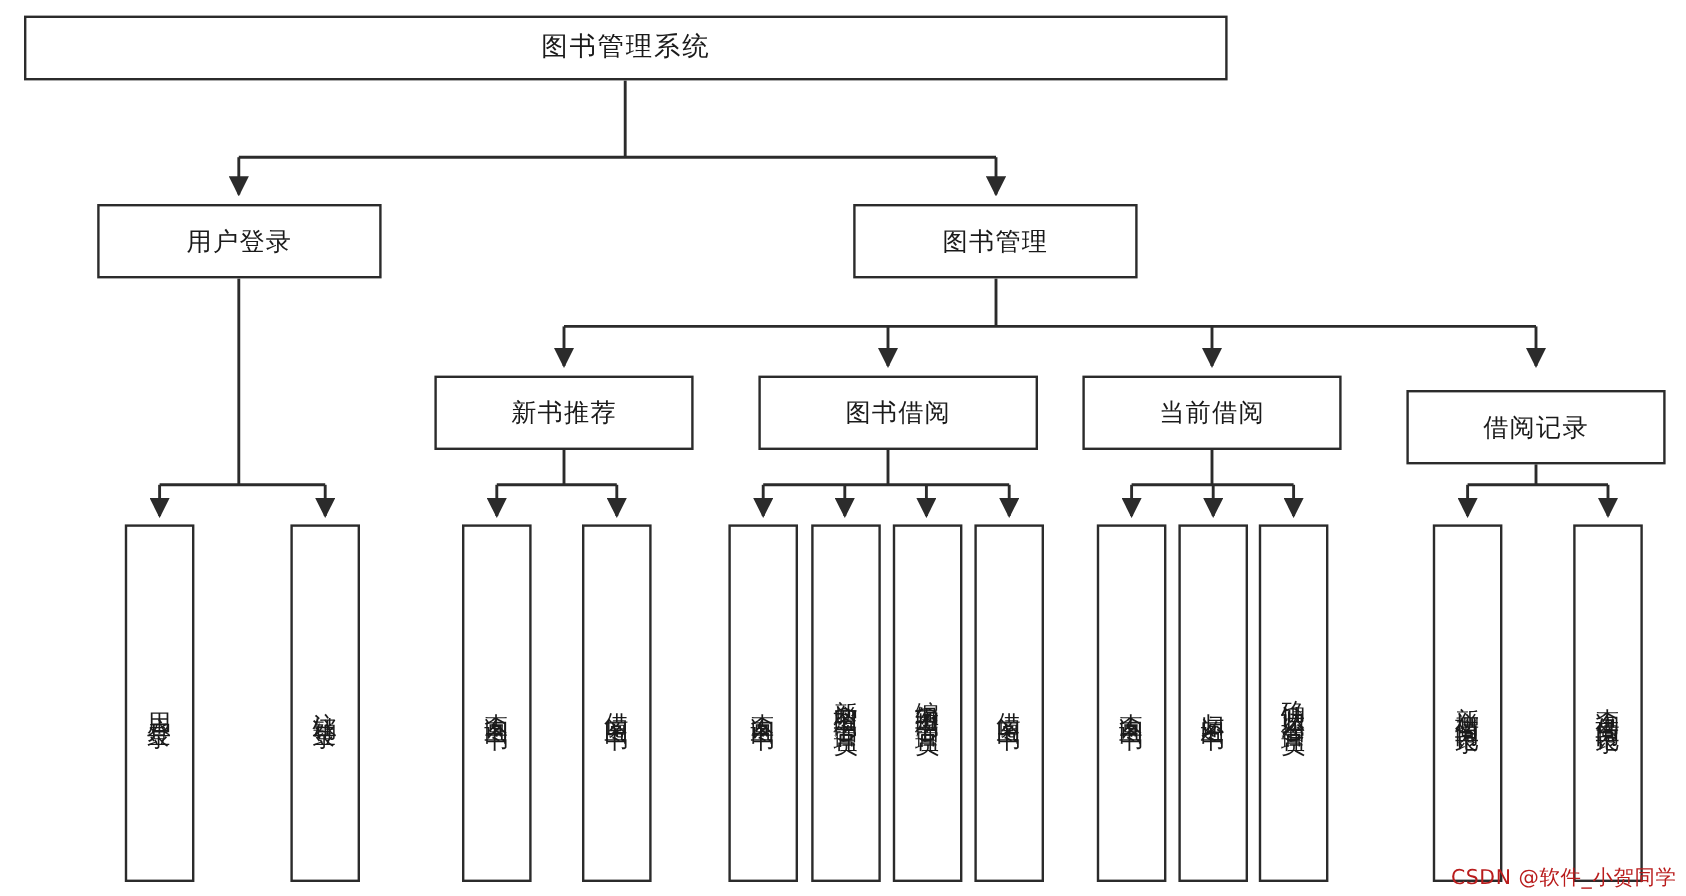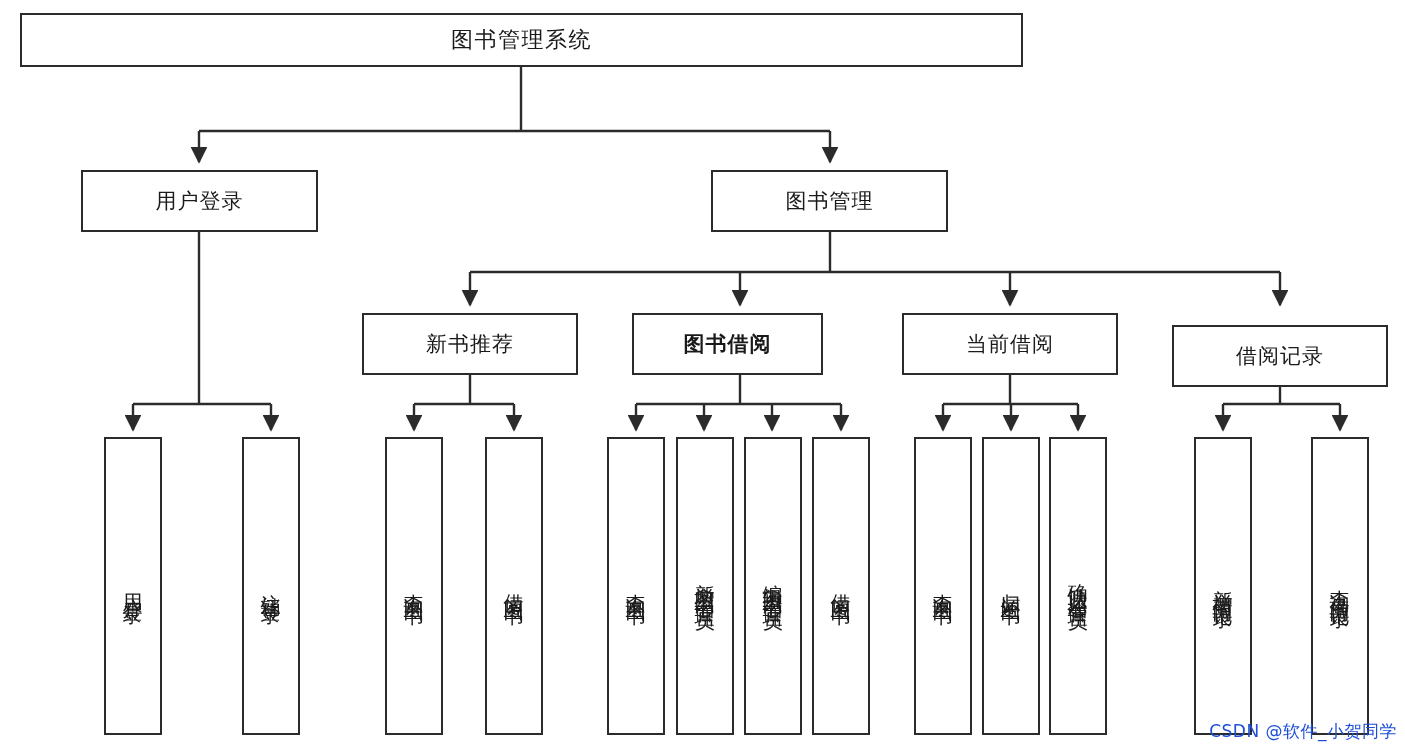--- a/index.html
+++ b/index.html
@@ -59,21 +59,21 @@
     text-orientation: upright;
     font-size: 20px;
     letter-spacing: 4px;
     line-height: 1;
     white-space: nowrap;
   }
   #watermark {
     position: absolute;
     right: 8px;
     bottom: 4px;
-    color: #1d4ed8;
+    color: #b91c1c;
     font-size: 17px;
     letter-spacing: 0.5px;
     z-index: 5;
     white-space: nowrap;
     user-select: none;
   }
 </style>
 </head>
 <body>
 
@@ -136,21 +136,21 @@
   <div class="node h" style="left:81px; top:170px; width:237px; height:62px;">
     <span class="label">用户登录</span>
   </div>
   <div class="node h" style="left:362px; top:313px; width:216px; height:62px;">
     <span class="label">新书推荐</span>
   </div>
 
   <div class="node h" style="left:711px; top:170px; width:237px; height:62px;">
     <span class="label">图书管理</span>
   </div>
-  <div class="node h" style="left:632px; top:313px; width:191px; height:62px;font-weight:bold;">
+  <div class="node h" style="left:632px; top:313px; width:233px; height:62px;">
     <span class="label">图书借阅</span>
   </div>
   <div class="node h" style="left:902px; top:313px; width:216px; height:62px;align-items:center;">
     <span class="label">当前借阅</span>
   </div>
   <div class="node h" style="left:1172px; top:325px; width:216px; height:62px;">
     <span class="label">借阅记录</span>
   </div>
 
   <div class="node v" style="left:104px; top:437px; width:58px; height:298px;">

